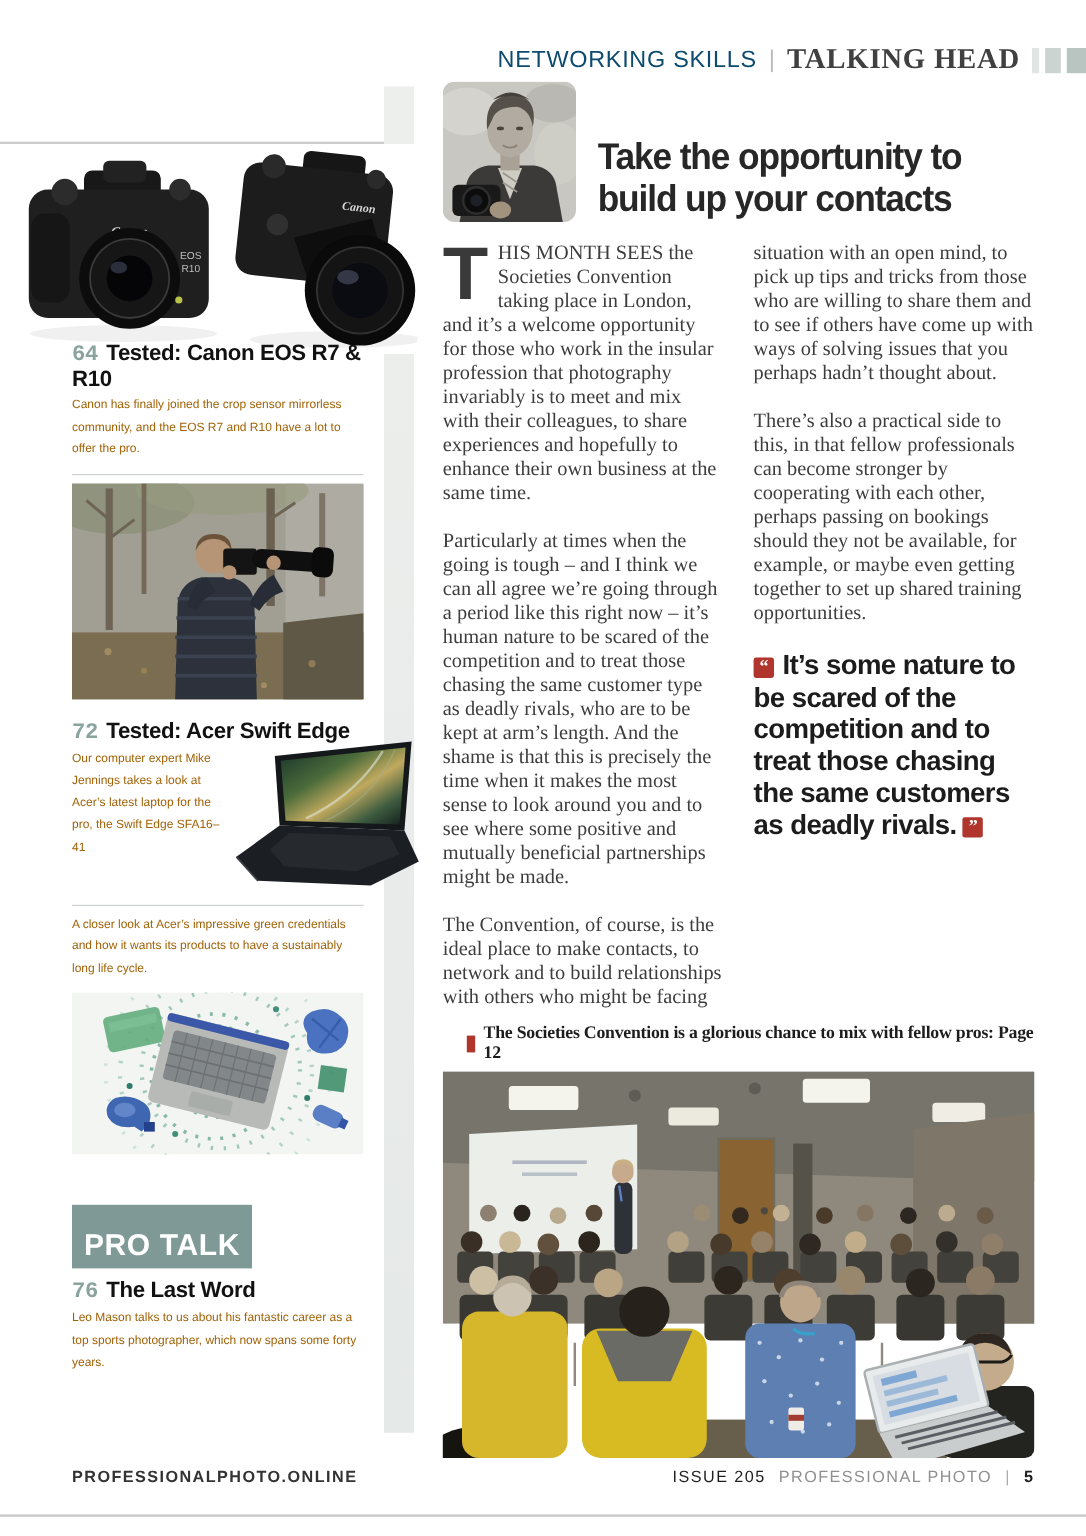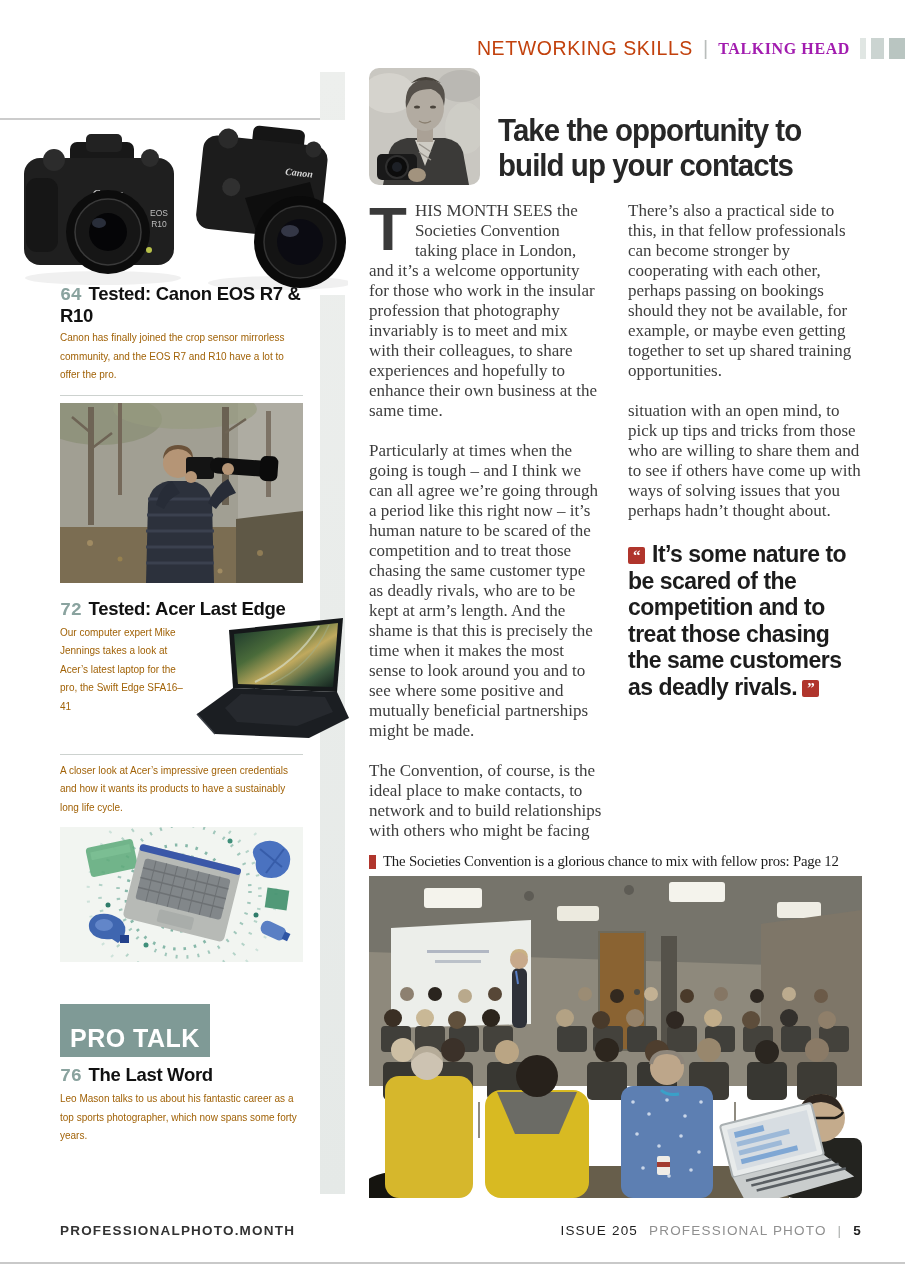--- a/index.html
+++ b/index.html
@@ -1,23 +1,23 @@
 <!DOCTYPE html>
 <html><head>
 <meta charset="utf-8">
 <style>
   html,body{margin:0;padding:0;background:#ffffff;}
   #page{position:relative;width:905px;height:1280px;background:#fff;overflow:hidden;
         font-family:"Liberation Sans",sans-serif;
         --red:#b0352c;--teal:#8aa39f;--teal-badge:#7f9a96;}
   
   .kicker-row{position:absolute;top:37px;left:0;right:0;display:flex;justify-content:flex-end;align-items:center;}
-  .kicker{font-size:19.5px;color:#c2410c;letter-spacing:.6px;}
+  .kicker{font-size:19.5px;color:#0c4a6e;letter-spacing:.6px;}
   .kick-sep{color:#b9bdbb;margin:0 10px;font-size:20px;}
-  .kick-section{font-family:"Liberation Serif",serif;font-weight:bold;font-size:16px;color:#a21caf;letter-spacing:.6px;}
+  .kick-section{font-family:"Liberation Serif",serif;font-weight:bold;font-size:24px;color:#404040;letter-spacing:.6px;}
   .kick-squares{display:flex;align-items:center;gap:5px;margin-left:10px;}
   .ksq{height:21px;}
   .ksq1{width:6px;background:#e0e6e3;}
   .ksq2{width:13px;background:#cbd4d1;}
   .ksq3{width:16px;background:#b9c5c1;}
   
   .left-rule{position:absolute;top:118px;left:0;width:345px;height:2px;background:#cccccc;}
   .vbar{position:absolute;left:320px;top:72px;width:25px;height:1122px;background:linear-gradient(180deg,#edefed,#e5e9e7);}
   .bottom-rule{position:absolute;left:0;right:0;top:1262px;height:2px;background:#c9c9c9;}
   
@@ -50,21 +50,21 @@
   .col p{margin:0 0 20px;}
   .dropcap{float:left;font-family:"Liberation Sans",sans-serif;font-weight:bold;font-size:62px;line-height:50px;
            color:#3a3a3a;margin:3px 8px 0 0;}
   .pullquote{font-family:"Liberation Sans",sans-serif;font-weight:bold;font-size:23px;line-height:26.5px;
              color:#1c1c1c;letter-spacing:-.5px;margin:4px 0 18px;}
   .qicon{display:inline-block;width:17px;height:17px;background:var(--red);color:#fff;font-size:15px;line-height:16px;
          text-align:center;border-radius:2px;font-family:"Liberation Serif",serif;vertical-align:2px;}
   .q-open{margin-right:7px;}
   .q-close{margin-left:5px;}
   .caption{margin-top:12px;display:flex;align-items:center;gap:7px;
-           font-family:"Liberation Serif",serif;font-weight:normal;font-size:14.8px;color:#1d1d1d;letter-spacing:-.2px;}
+           font-family:"Liberation Serif",serif;font-weight:bold;font-size:14.8px;color:#1d1d1d;letter-spacing:-.2px;margin-left:20px;}
   .cap-marker{width:7px;height:14px;background:var(--red);flex:none;}
   .conv-photo{display:block;width:493px;height:322px;margin-top:6px;}
   
   .footer{position:absolute;top:1223px;left:60px;width:802px;display:flex;justify-content:space-between;
           font-size:13.5px;letter-spacing:1.2px;color:#2d2d2d;}
   .foot-left{font-weight:bold;color:#333;}
   .foot-right span{margin-left:6px;}
   .foot-issue{font-weight:normal;color:#1f1f1f;}
   .foot-mag{color:#8f8f8f;}
   .foot-sep{color:#aaadab;}
@@ -170,21 +170,21 @@
           <rect x="150" y="54" width="58" height="16" rx="8" fill="#0f0f0f"></rect>
           <rect x="200" y="49" width="18" height="25" rx="6" fill="#0b0b0b"></rect>
         </g>
         <circle cx="131" cy="74" r="6" fill="#b59576"></circle>
         <circle cx="168" cy="66" r="6" fill="#b59576"></circle>
       </svg>
     </div>
 
     <div class="h-72">
       <div class="side-head">
-        <span class="side-num">72</span><span>Tested: Acer Last Edge</span>
+        <span class="side-num">72</span><span>Tested: Acer Swift Edge</span>
       </div>
       <div class="acer-wrap">
 
         <span class="acer-img">
           <svg viewBox="0 0 160 126" width="160" height="126">
             <defs>
               <linearGradient id="acerScr" x1="0" y1="0" x2="1" y2="1">
                 <stop offset="0" stop-color="#16312a"></stop>
                   <stop offset=".35" stop-color="#4a6b3a"></stop>
                 <stop offset=".58" stop-color="#c0a95e"></stop>
@@ -291,22 +291,22 @@
       </div>
     </div>
 
     <div class="columns">
       <div class="col">
         <p><span class="dropcap">T</span><span>HIS MONTH SEES the </span><span>Societies Convention taking place in London, and it’s a welcome opportunity for those who work in the insular profession that photography invariably is to meet and mix with their colleagues, to share experiences and hopefully to enhance their own business at the same time.</span></p>
         <p>Particularly at times when the going is tough – and I think we can all agree we’re going through a period like this right now – it’s human nature to be scared of the competition and to treat those chasing the same customer type as deadly rivals, who are to be kept at arm’s length. And the shame is that this is precisely the time when it makes the most sense to look around you and to see where some positive and mutually beneficial partnerships might be made.</p>
         <p>The Convention, of course, is the ideal place to make contacts, to network and to build relationships with others who might be facing exactly the same challenges you are. You need to go into such a</p>
       </div>
       <div class="col">
+        <p>situation with an open mind, to pick up tips and tricks from those who are willing to share them and to see if others have come up with ways of solving issues that you perhaps hadn’t thought about.</p>
         <p>There’s also a practical side to this, in that fellow professionals can become stronger by cooperating with each other, perhaps passing on bookings should they not be available, for example, or maybe even getting together to set up shared training opportunities.</p>
-        <p>situation with an open mind, to pick up tips and tricks from those who are willing to share them and to see if others have come up with ways of solving issues that you perhaps hadn’t thought about.</p>
         <div class="pullquote">
           <span class="qicon q-open">“</span><span>It’s some nature to be scared of the competition and to treat those chasing the same customers as deadly rivals.</span><span class="qicon q-close">”</span>
         </div>
 
       </div>
     </div>
 
     <div class="caption">
       <span class="cap-marker"></span>
       <span>The Societies Convention is a glorious chance to mix with fellow pros: Page 12</span>
@@ -440,21 +440,21 @@
           <rect x="372" y="265" width="44" height="5" fill="#9db9d8"></rect>
             <rect x="372" y="274" width="58" height="5" fill="#7fa7d4"></rect>
           <polygon points="360,290 454,290 478,318 368,322" fill="#c9cdcd"></polygon>
           <path d="M372 296 H460 M376 302 H466 M380 308 H472" stroke="#5a5f63" stroke-width="2.5"></path>
         </g>
       </svg>
     </div>
   </div>
 
   <div class="footer">
-    <span class="foot-left">PROFESSIONALPHOTO.MONTH</span>
+    <span class="foot-left">PROFESSIONALPHOTO.ONLINE</span>
     <span class="foot-right">
       <span class="foot-issue">ISSUE 205</span>
       <span class="foot-mag">PROFESSIONAL PHOTO</span>
       <span class="foot-sep">|</span>
       <span class="foot-page">5</span>
     </span>
   </div>
 
 </div>
 

